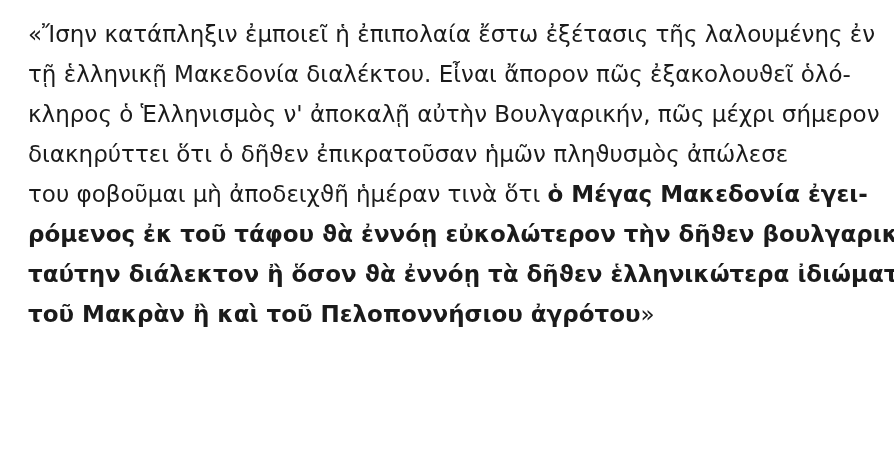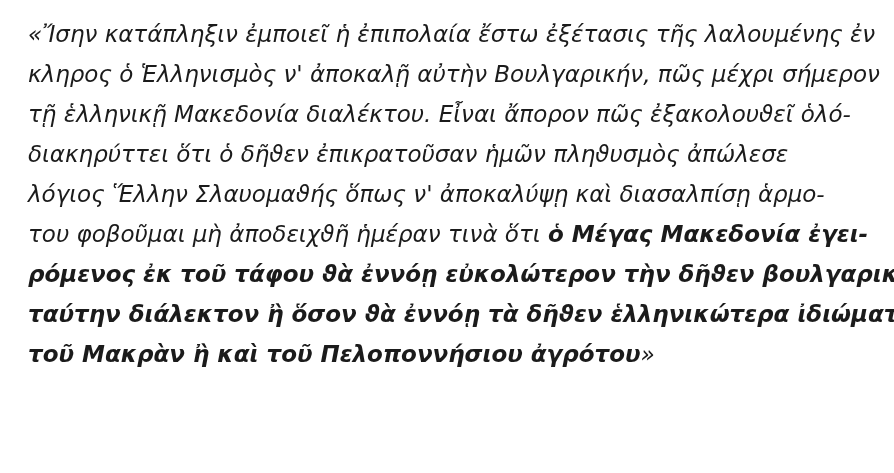--- a/index.html
+++ b/index.html
@@ -11,21 +11,20 @@
     width: 894px;
     height: 473px;
     overflow: hidden;
   }
   .page {
     box-sizing: border-box;
     width: 728px;
     height: 473px;
     padding: 14px 20px 0 28px;
     font-family: "DejaVu Sans", sans-serif;
-    font-style: italic;
     font-size: 23px;
     line-height: 40px;
     color: #1b1b1b;
   }
   .line {
     margin: 0;
     padding: 0;
     white-space: nowrap;
   }
   .seg {
@@ -33,21 +32,20 @@
   }
   .seg.b {
     font-weight: bold;
   }
 </style>
 </head>
 <body>
 
 <div class="page">
   <p class="line"><span class="seg">«Ἴσην κατάπληξιν ἐμποιεῖ ἡ ἐπιπολαία ἔστω ἐξέτασις τῆς λαλουμένης ἐν</span></p>
+  <p class="line"><span class="seg">τῇ ἑλληνικῇ Μακεδονία διαλέκτου. Εἶναι ἄπορον πῶς ἐξακολουϑεῖ ὁλό-</span></p>
   <p class="line"><span class="seg">κληρος ὁ Ἑλληνισμὸς ν' ἀποκαλῇ αὐτὴν Βουλγαρικήν, πῶς μέχρι σήμερον</span></p>
-  <p class="line"><span class="seg">τῇ ἑλληνικῇ Μακεδονία διαλέκτου. Εἶναι ἄπορον πῶς ἐξακολουϑεῖ ὁλό-</span></p>
   <p class="line"><span class="seg">διακηρύττει ὅτι ὁ δῆϑεν ἐπικρατοῦσαν ἡμῶν πληϑυσμὸς ἀπώλεσε</span></p>
-  <p class="line"><span class="seg">λόγιος Ἕλλην Σλαυομαϑής ὅπως ν' ἀποκαλύψῃ καὶ διασαλπίσῃ ἁρμο-</span></p>
   <p class="line"><span class="seg">του φοβοῦμαι μὴ ἀποδειχϑῆ ἡμέραν τινὰ ὅτι </span><span class="seg b">ὁ Μέγας Μακεδονία ἐγει-</span></p>
   <p class="line"><span class="seg b">ρόμενος ἐκ τοῦ τάφου ϑὰ ἐννόῃ εὐκολώτερον τὴν δῆϑεν βουλγαρικὴν</span></p>
   <p class="line"><span class="seg b">ταύτην διάλεκτον ἢ ὅσον ϑὰ ἐννόῃ τὰ δῆϑεν ἑλληνικώτερα ἰδιώματα</span></p>
   <p class="line"><span class="seg b">τοῦ Μακρὰν ἢ καὶ τοῦ Πελοποννήσιου ἀγρότου</span><span class="seg">»</span></p>
 </div>
 
 </body></html>

